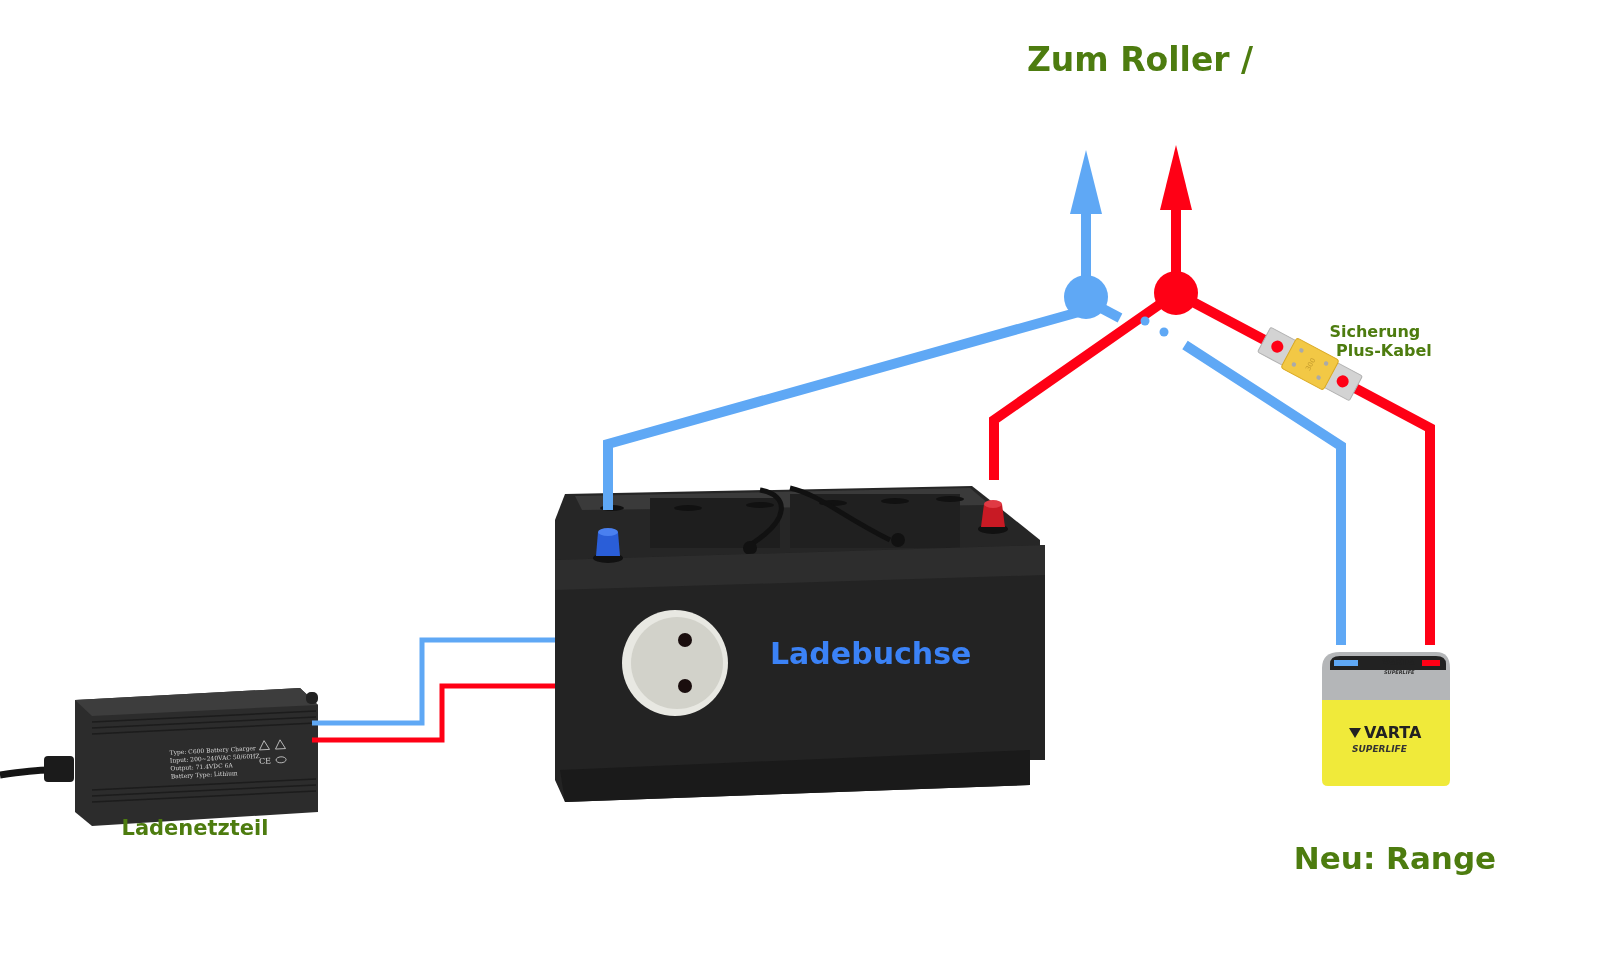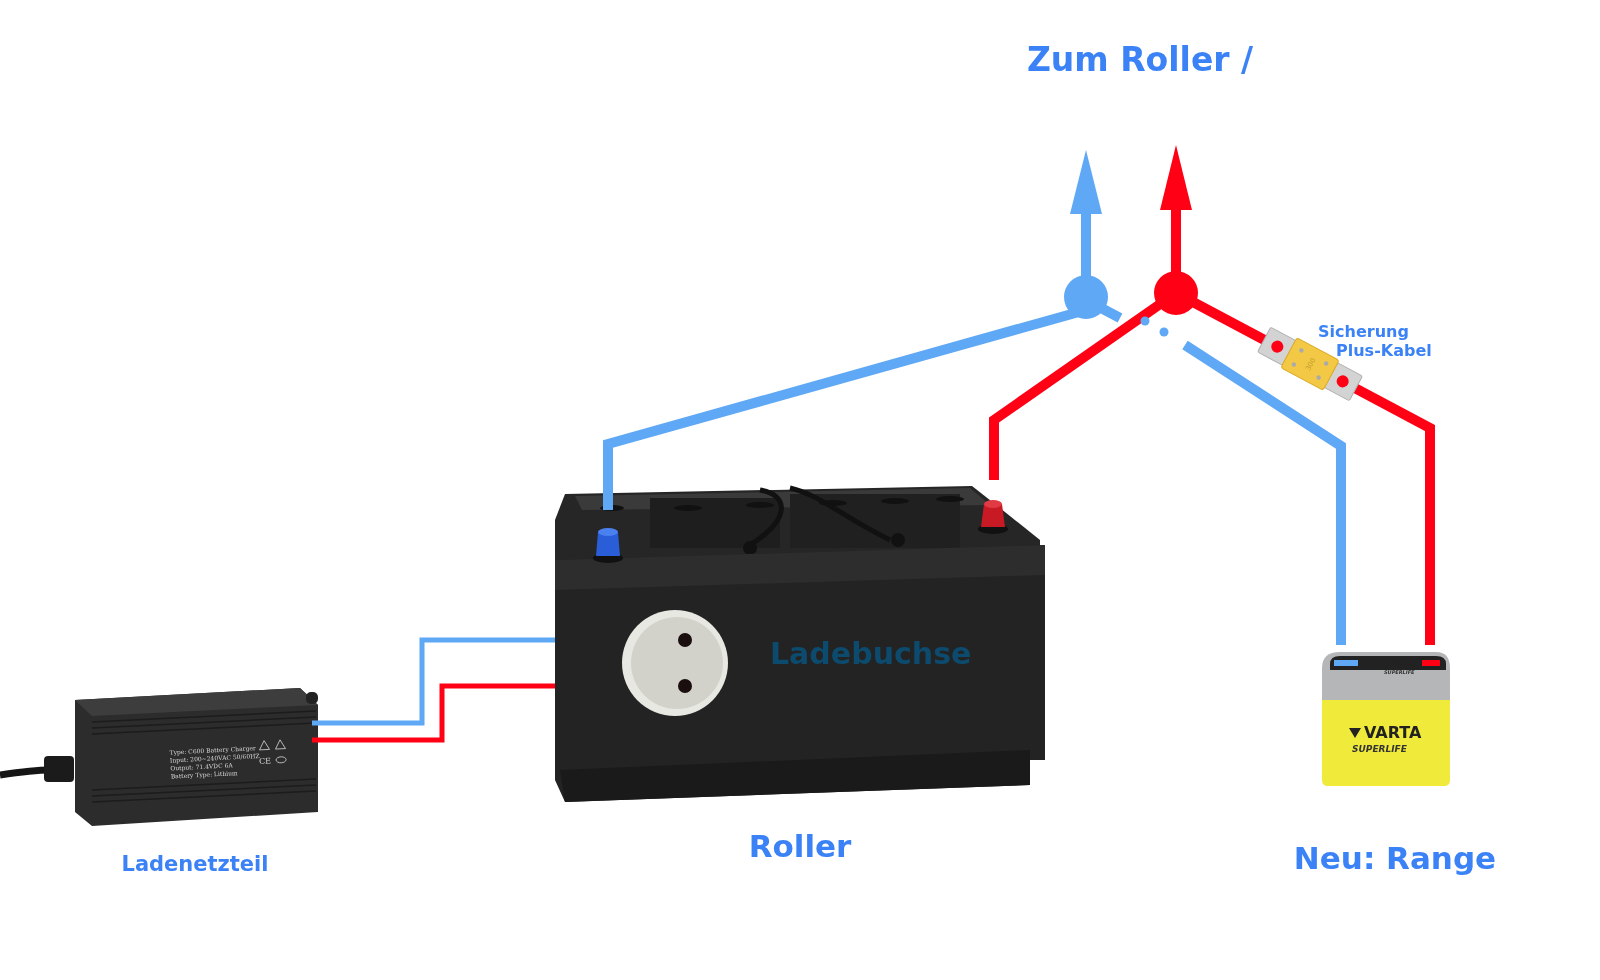--- a/index.html
+++ b/index.html
@@ -1,28 +1,28 @@
 <!DOCTYPE html>
 <html><head>
 <meta charset="utf-8">
 <style>
   html, body { margin: 0; padding: 0; background: #ffffff; }
   body { width: 1600px; height: 980px; position: relative; overflow: hidden;
          font-family: "DejaVu Sans", sans-serif; }
   #diagram { position: absolute; left: 0; top: 0; }
   .label { position: absolute; font-family: "DejaVu Sans", sans-serif; font-weight: bold;
-           color: #3b82f6; text-align: center; white-space: nowrap; line-height: 1.22; }
+           color: #4d7c0f; text-align: center; white-space: nowrap; line-height: 1.22; }
   .lbl-controller { left: 1000px; top: 40px; width: 280px; font-size: 33px; }
-  .lbl-fuse { left: 1318px; top: 322px; font-size: 16px; text-align: left; line-height: 1.2; }
+  .lbl-fuse { left: 1318px; top: 322px; font-size: 16px; text-align: center; line-height: 1.2; }
   .lbl-fuse .l2 { padding-left: 18px; }
-  .lbl-charger { left: 100px; top: 852px; width: 190px; font-size: 21px; }
+  .lbl-charger { left: 100px; top: 816px; width: 190px; font-size: 21px; }
   .lbl-battery { left: 660px; top: 828px; width: 280px; font-size: 31px; }
   .lbl-extender { left: 1240px; top: 840px; width: 310px; font-size: 31px; text-align: center; }
   .lbl-socket { position: absolute; left: 770px; top: 636px; font-size: 30px; font-weight: bold;
-                color: #0c4a6e; font-family: "DejaVu Sans", sans-serif; }
+                color: #3b82f6; font-family: "DejaVu Sans", sans-serif; }
   .charger-text { font-family: "DejaVu Serif", serif; font-size: 6px; fill: #d8d8d8; }
 </style>
 </head>
 <body>
 
 <svg id="diagram" width="1600" height="980" viewBox="0 0 1600 980">
 
   <g>
 
     <path d="M0,775 C20,772 35,770 50,770" stroke="#151515" stroke-width="7" fill="none"></path>
@@ -152,17 +152,16 @@
 
 <div class="label lbl-controller">
   <div>Zum Roller /</div>
 </div>
 <div class="label lbl-fuse">
   <div>Sicherung</div>
   <div class="l2">Plus-Kabel</div>
 </div>
 <div class="label lbl-charger">Ladenetzteil</div>
 <div class="label lbl-battery">
-  <div>Roller</div>
 </div>
 <div class="label lbl-extender">
   <div>Neu: Range</div>
 </div>
 
 </body></html>

